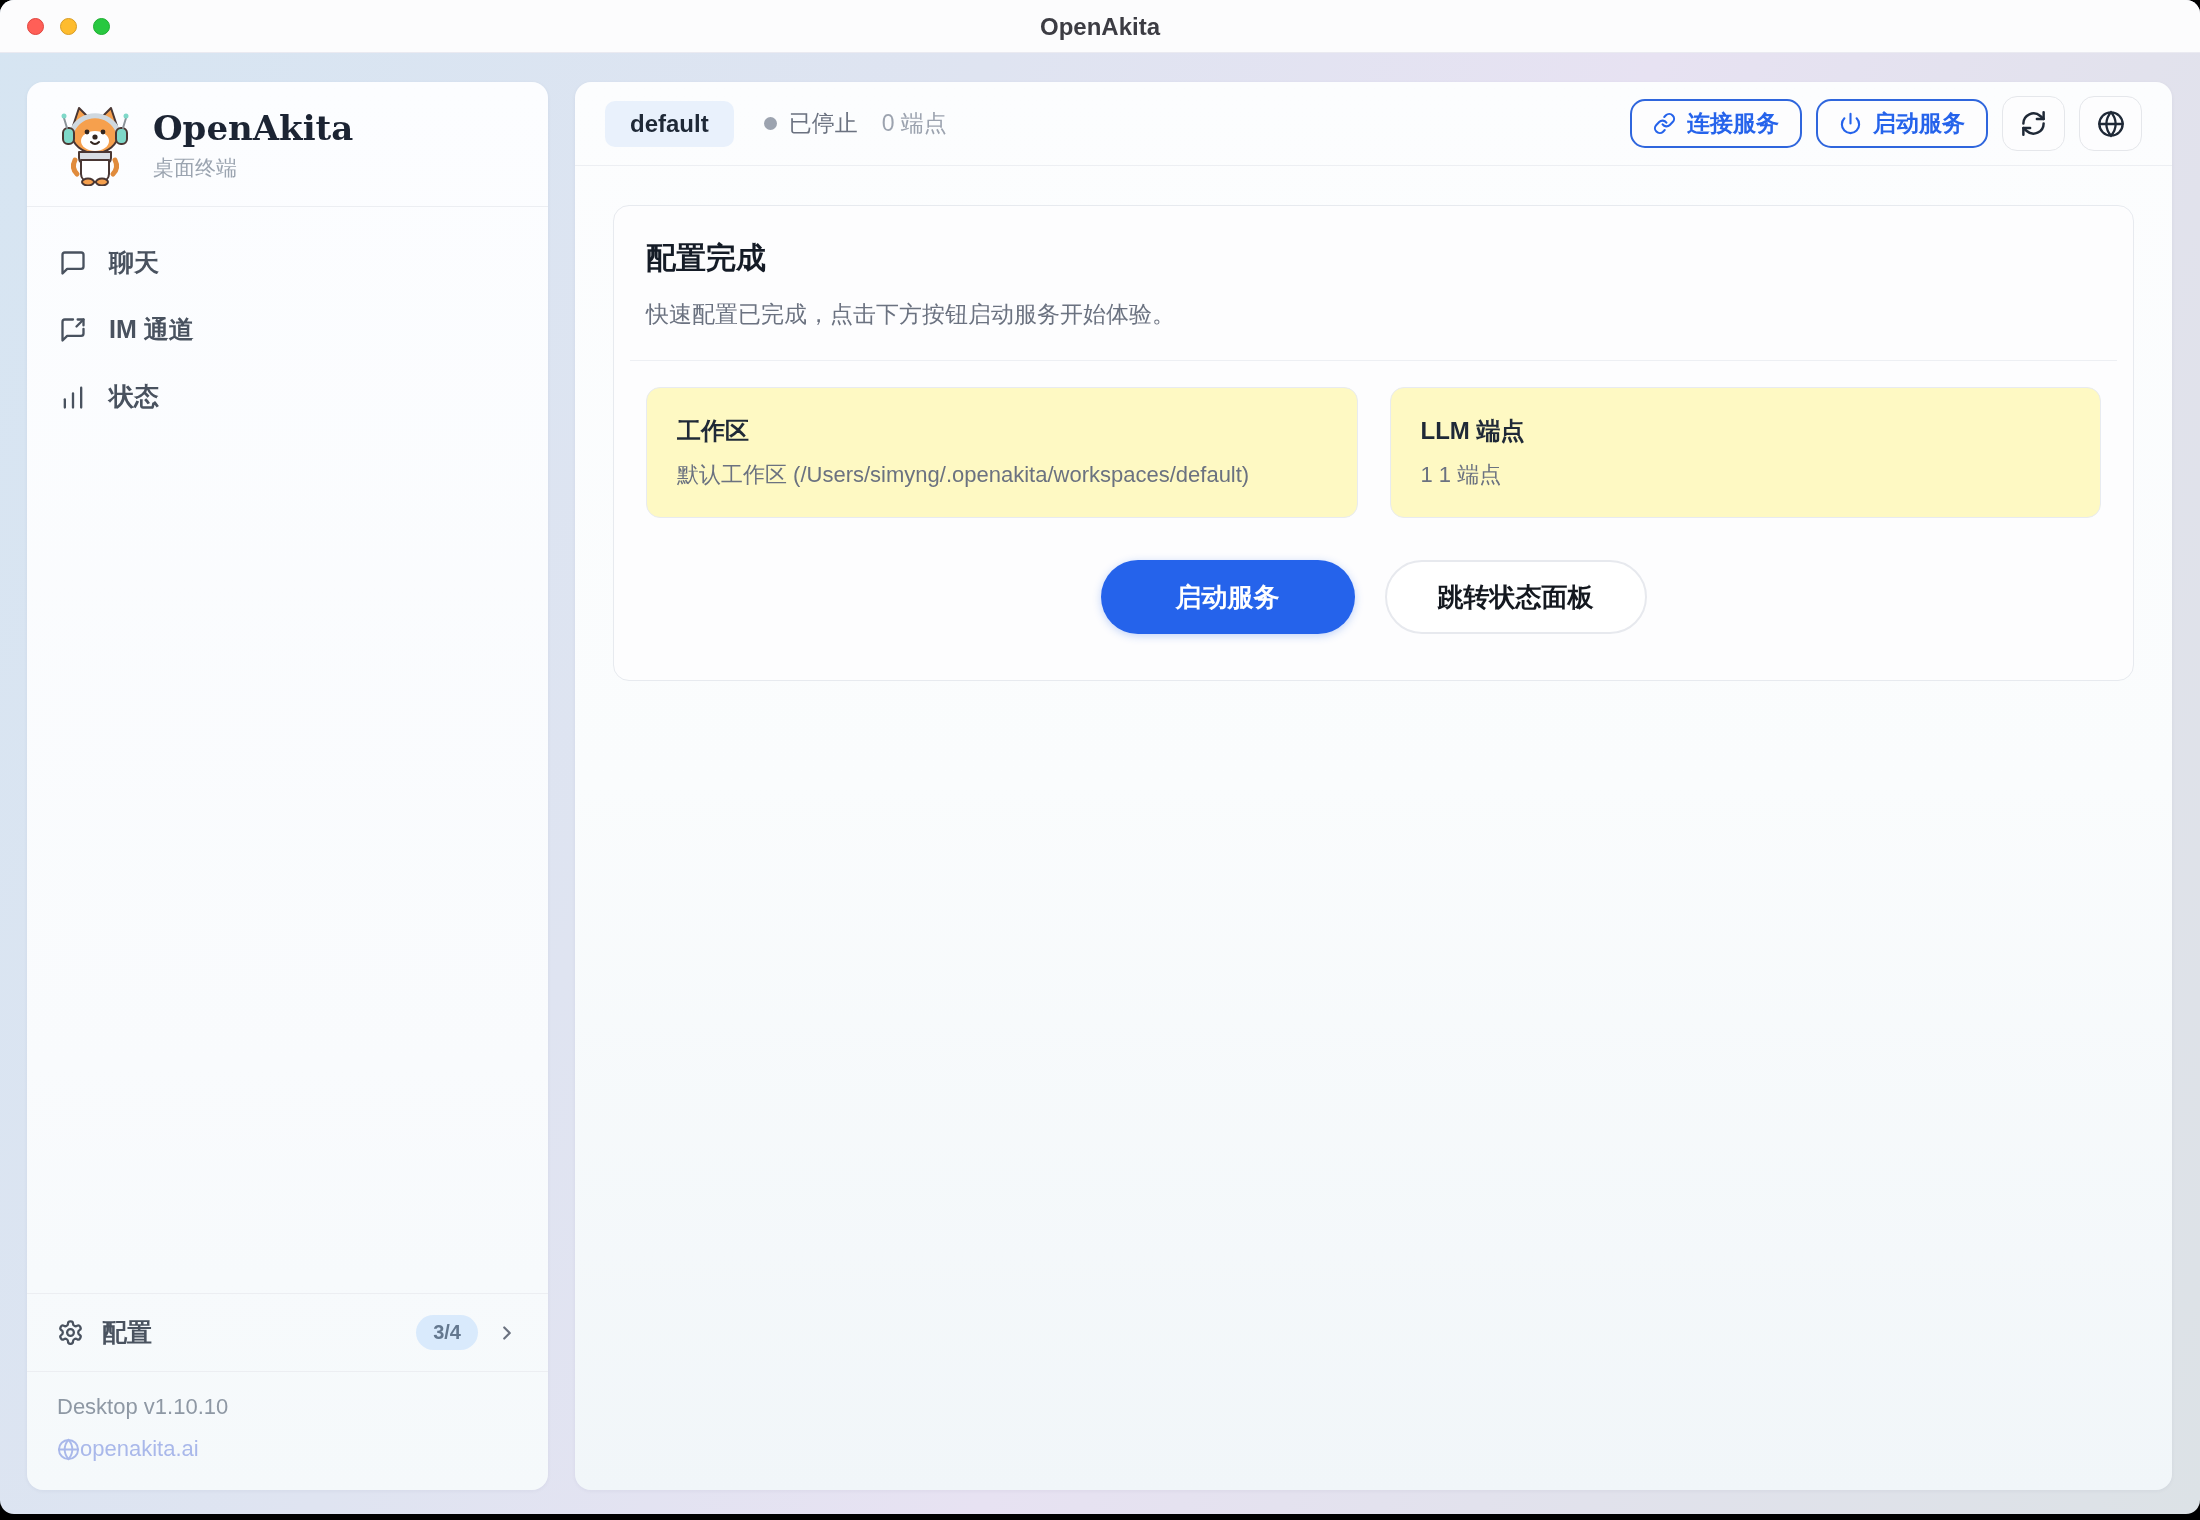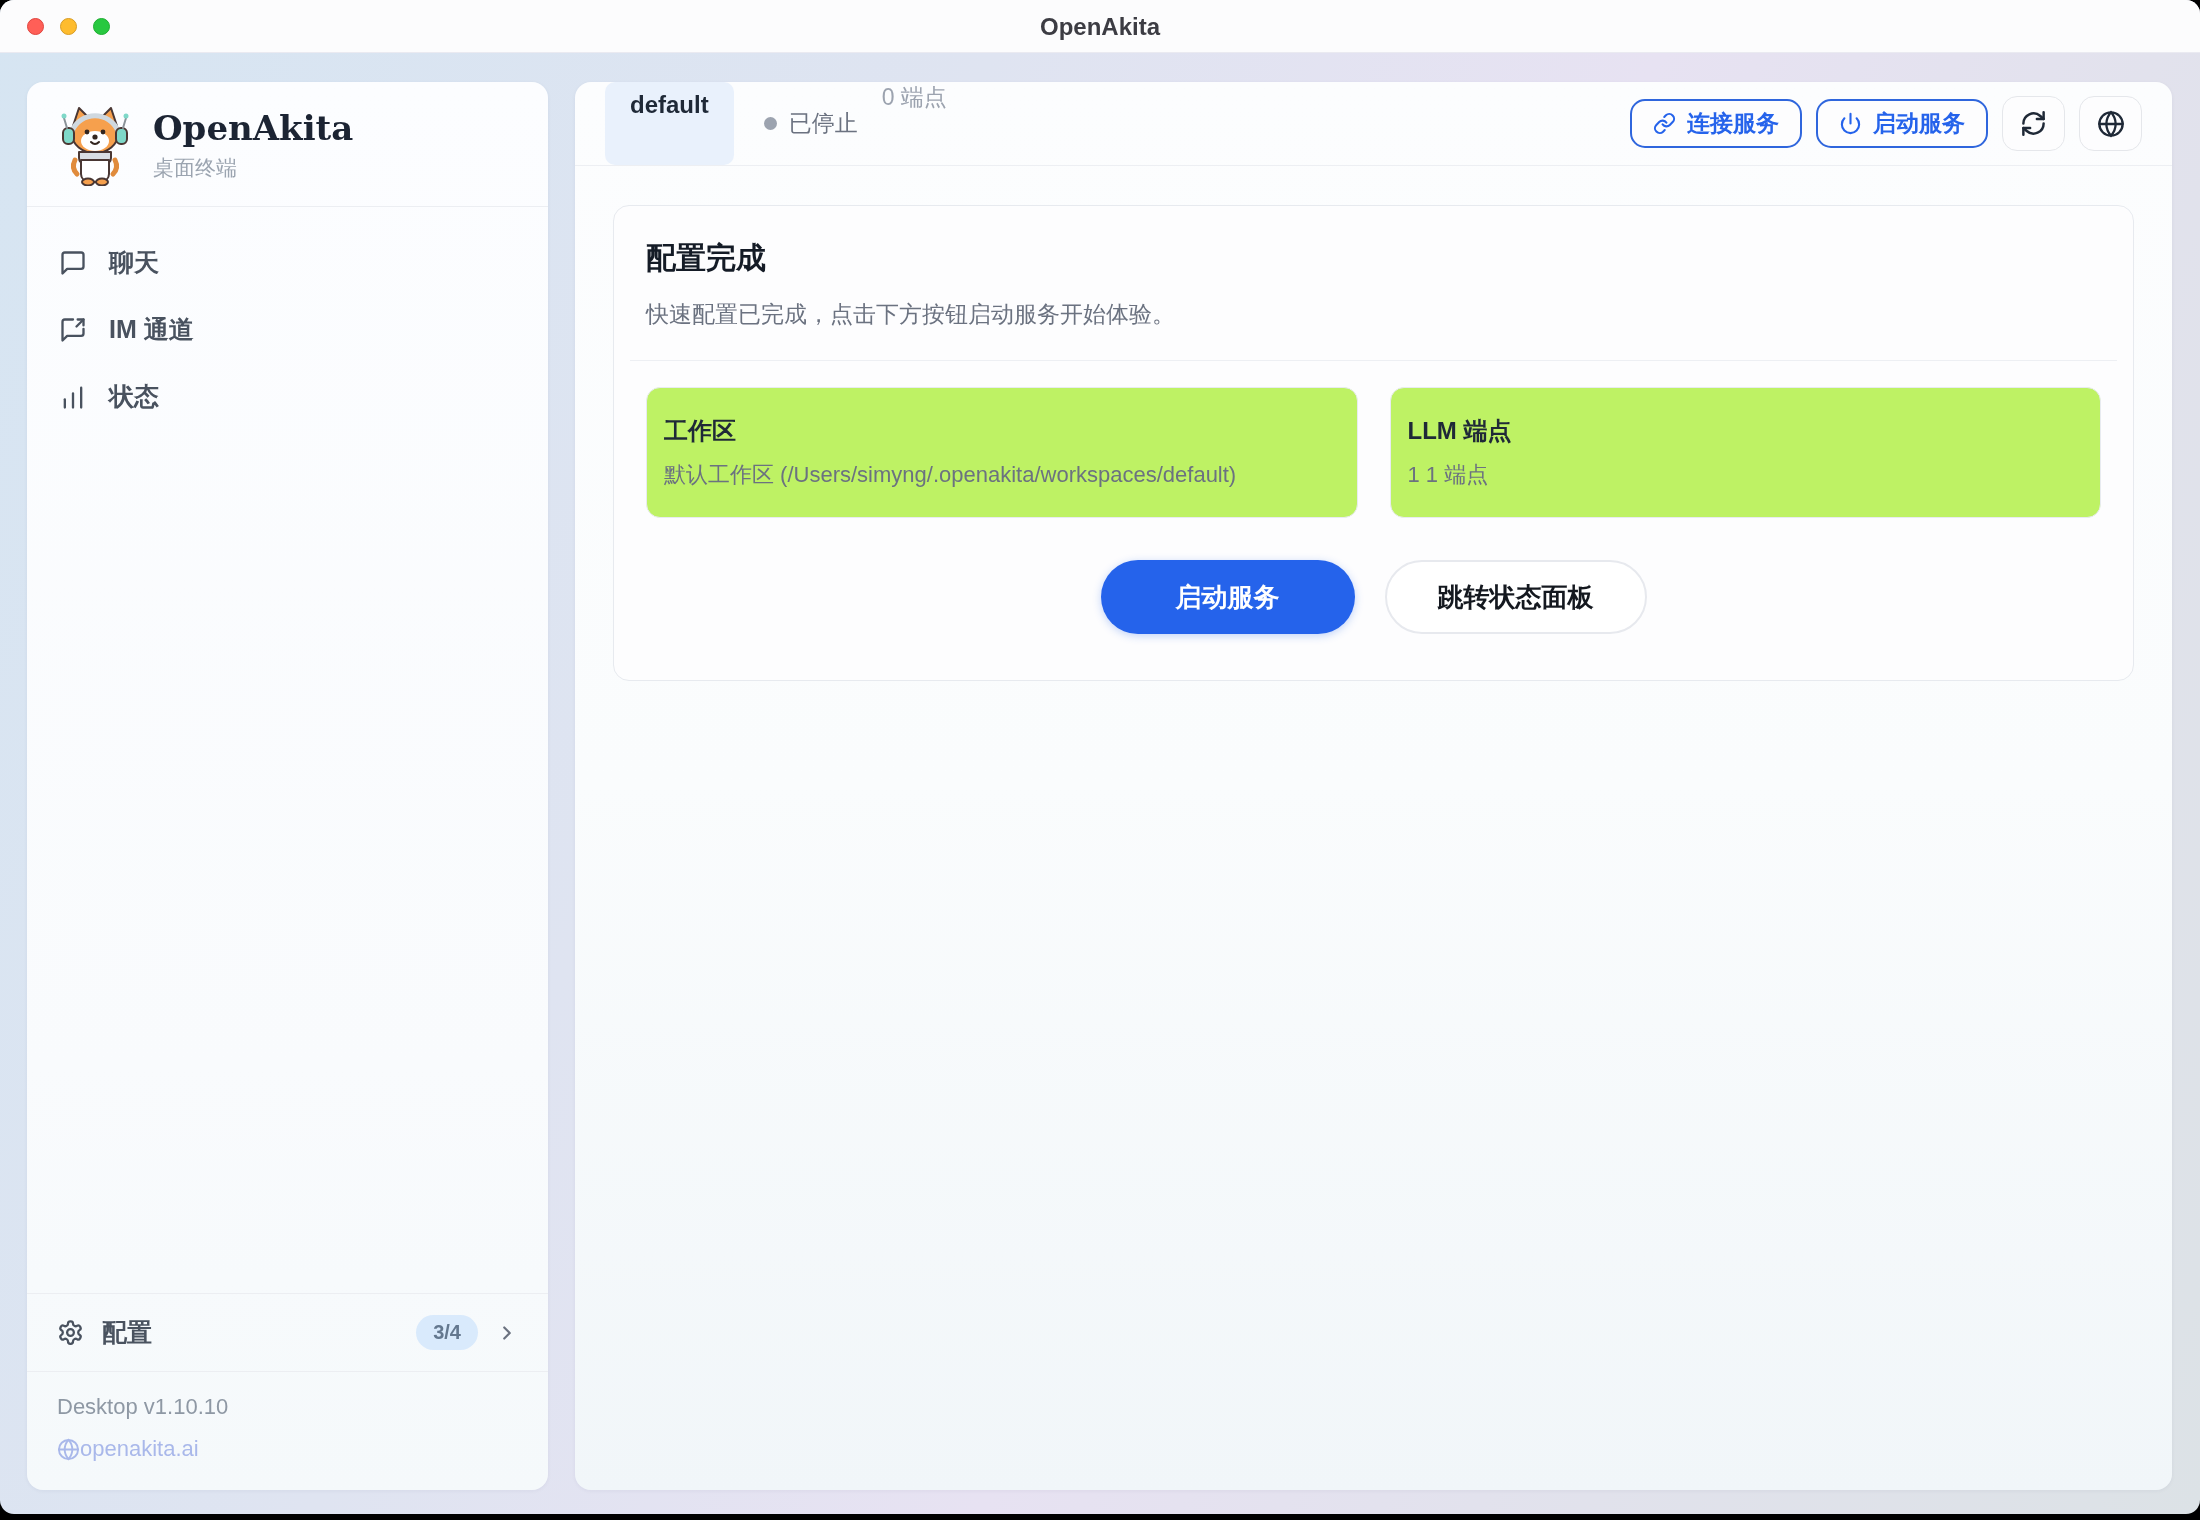--- a/index.html
+++ b/index.html
@@ -35,40 +35,40 @@
   .config-badge { margin-left:auto; background:#d9eafc; color:#64788f; font-size:20px; font-weight:700;
                   padding:6px 17px; border-radius:999px; }
   .sb-footer { border-top:1px solid #eceef2; padding:22px 30px 28px; }
   .version { font-size:22px; color:#8e98a4; }
   .site-link { display:flex; align-items:center; gap:0; margin-top:16px; color:#a9b8ea; font-size:22px; }
 
   
   .main { position:absolute; left:575px; top:82px; width:1597px; height:1408px; border-radius:16px;
           background:linear-gradient(180deg,#fcfdfe 0%,#fafcfd 50%,#f1f6f9 100%);
           box-shadow:0 1px 4px rgba(30,40,80,.05); display:flex; flex-direction:column; }
-  .main-header { flex:0 0 84px; display:flex; padding:0 30px; border-bottom:1px solid #edeff3; }
+  .main-header { flex:0 0 84px; display:flex; align-items:center; padding:0 30px; border-bottom:1px solid #edeff3; }
   .ws-badge { background:#e9f1fc; border-radius:10px; padding:9px 25px; font-size:24px; font-weight:700; color:#1f2937; }
   .status { margin-left:30px; display:flex; align-items:center; gap:12px; color:#6b7280; font-size:23px; }
   .status-dot { width:13px; height:13px; border-radius:50%; background:#9ca3af; }
   .endpoints { margin-left:24px; color:#9ca3af; font-size:23px; }
   .header-actions { margin-left:auto; display:flex; align-items:center; gap:14px; }
   .btn-outline-blue { display:flex; align-items:center; gap:11px; border:2px solid #2f66dd; color:#2563eb;
                       background:#fdfdfe; border-radius:15px; padding:0 21px; height:49px;
                       font-size:23px; font-weight:700; cursor:pointer; }
   .btn-icon { width:63px; height:55px; border:1.5px solid #e5e7eb; border-radius:15px; background:#fdfdfe;
               display:flex; align-items:center; justify-content:center; color:#1f2937; cursor:pointer; }
 
   .main-body { padding:39px 38px; }
   .card { border:1.5px solid #e7eaef; border-radius:16px; background:#fdfdfe; }
   .card-head { padding:32px 32px 30px; }
   .card-title { font-size:30px; font-weight:700; color:#141b26; }
   .card-sub { margin-top:20px; font-size:23px; color:#6b7280; }
   .card-divider { height:1px; background:#edeff3; margin:0 16px; }
   .card-grid { display:flex; gap:32px; padding:26px 32px 0; }
-  .tile { flex:1; border:1.5px solid #e8ebf0; border-radius:14px; background:#bef264; padding:27px 17px; }
+  .tile { flex:1; border:1.5px solid #e8ebf0; border-radius:14px; background:#fef9c3; padding:27px 30px; }
   .tile-title { font-size:24px; font-weight:700; color:#1f2937; }
   .tile-desc { margin-top:13px; font-size:22px; color:#6b7280; }
   .card-actions { display:flex; justify-content:center; align-items:center; gap:30px; padding:42px 0 46px; }
   .btn-primary { height:74px; min-width:254px; padding:0 48px; border:none; background:#2563eb; color:#fff;
                  border-radius:999px; font-size:26px; font-weight:700; display:flex; align-items:center;
                  justify-content:center; box-shadow:0 2px 8px rgba(37,99,235,.28); cursor:pointer; }
   .btn-secondary { height:74px; min-width:262px; padding:0 44px; background:#fff; border:2px solid #e7e9ee;
                    color:#14181f; border-radius:999px; font-size:26px; font-weight:700; display:flex;
                    align-items:center; justify-content:center; cursor:pointer; }
   svg { display:block; }

